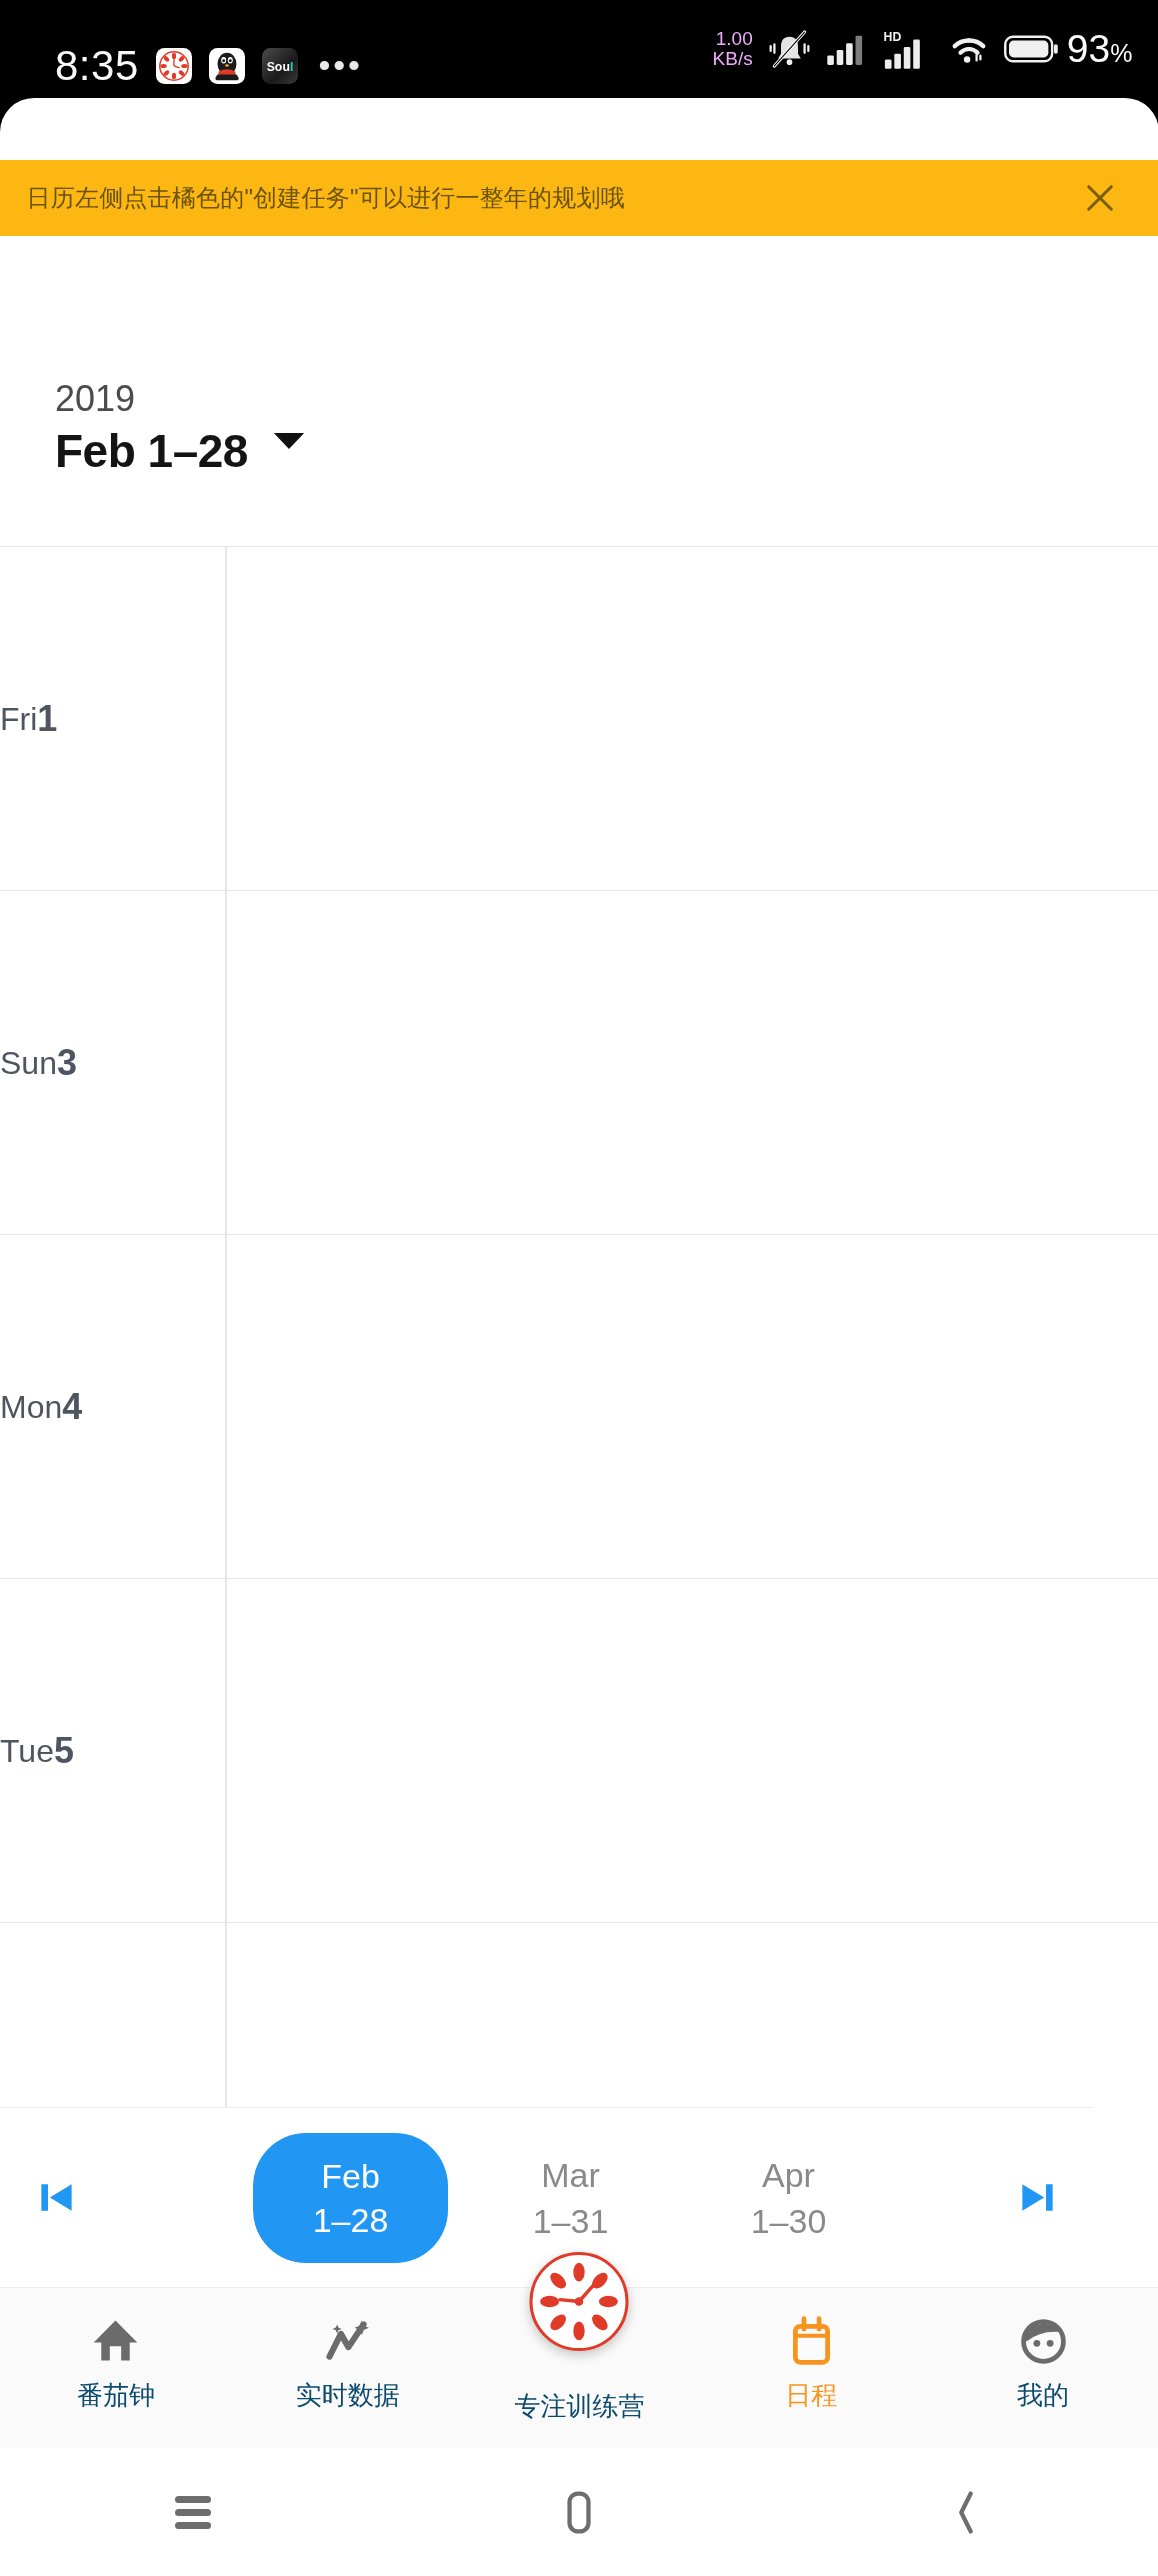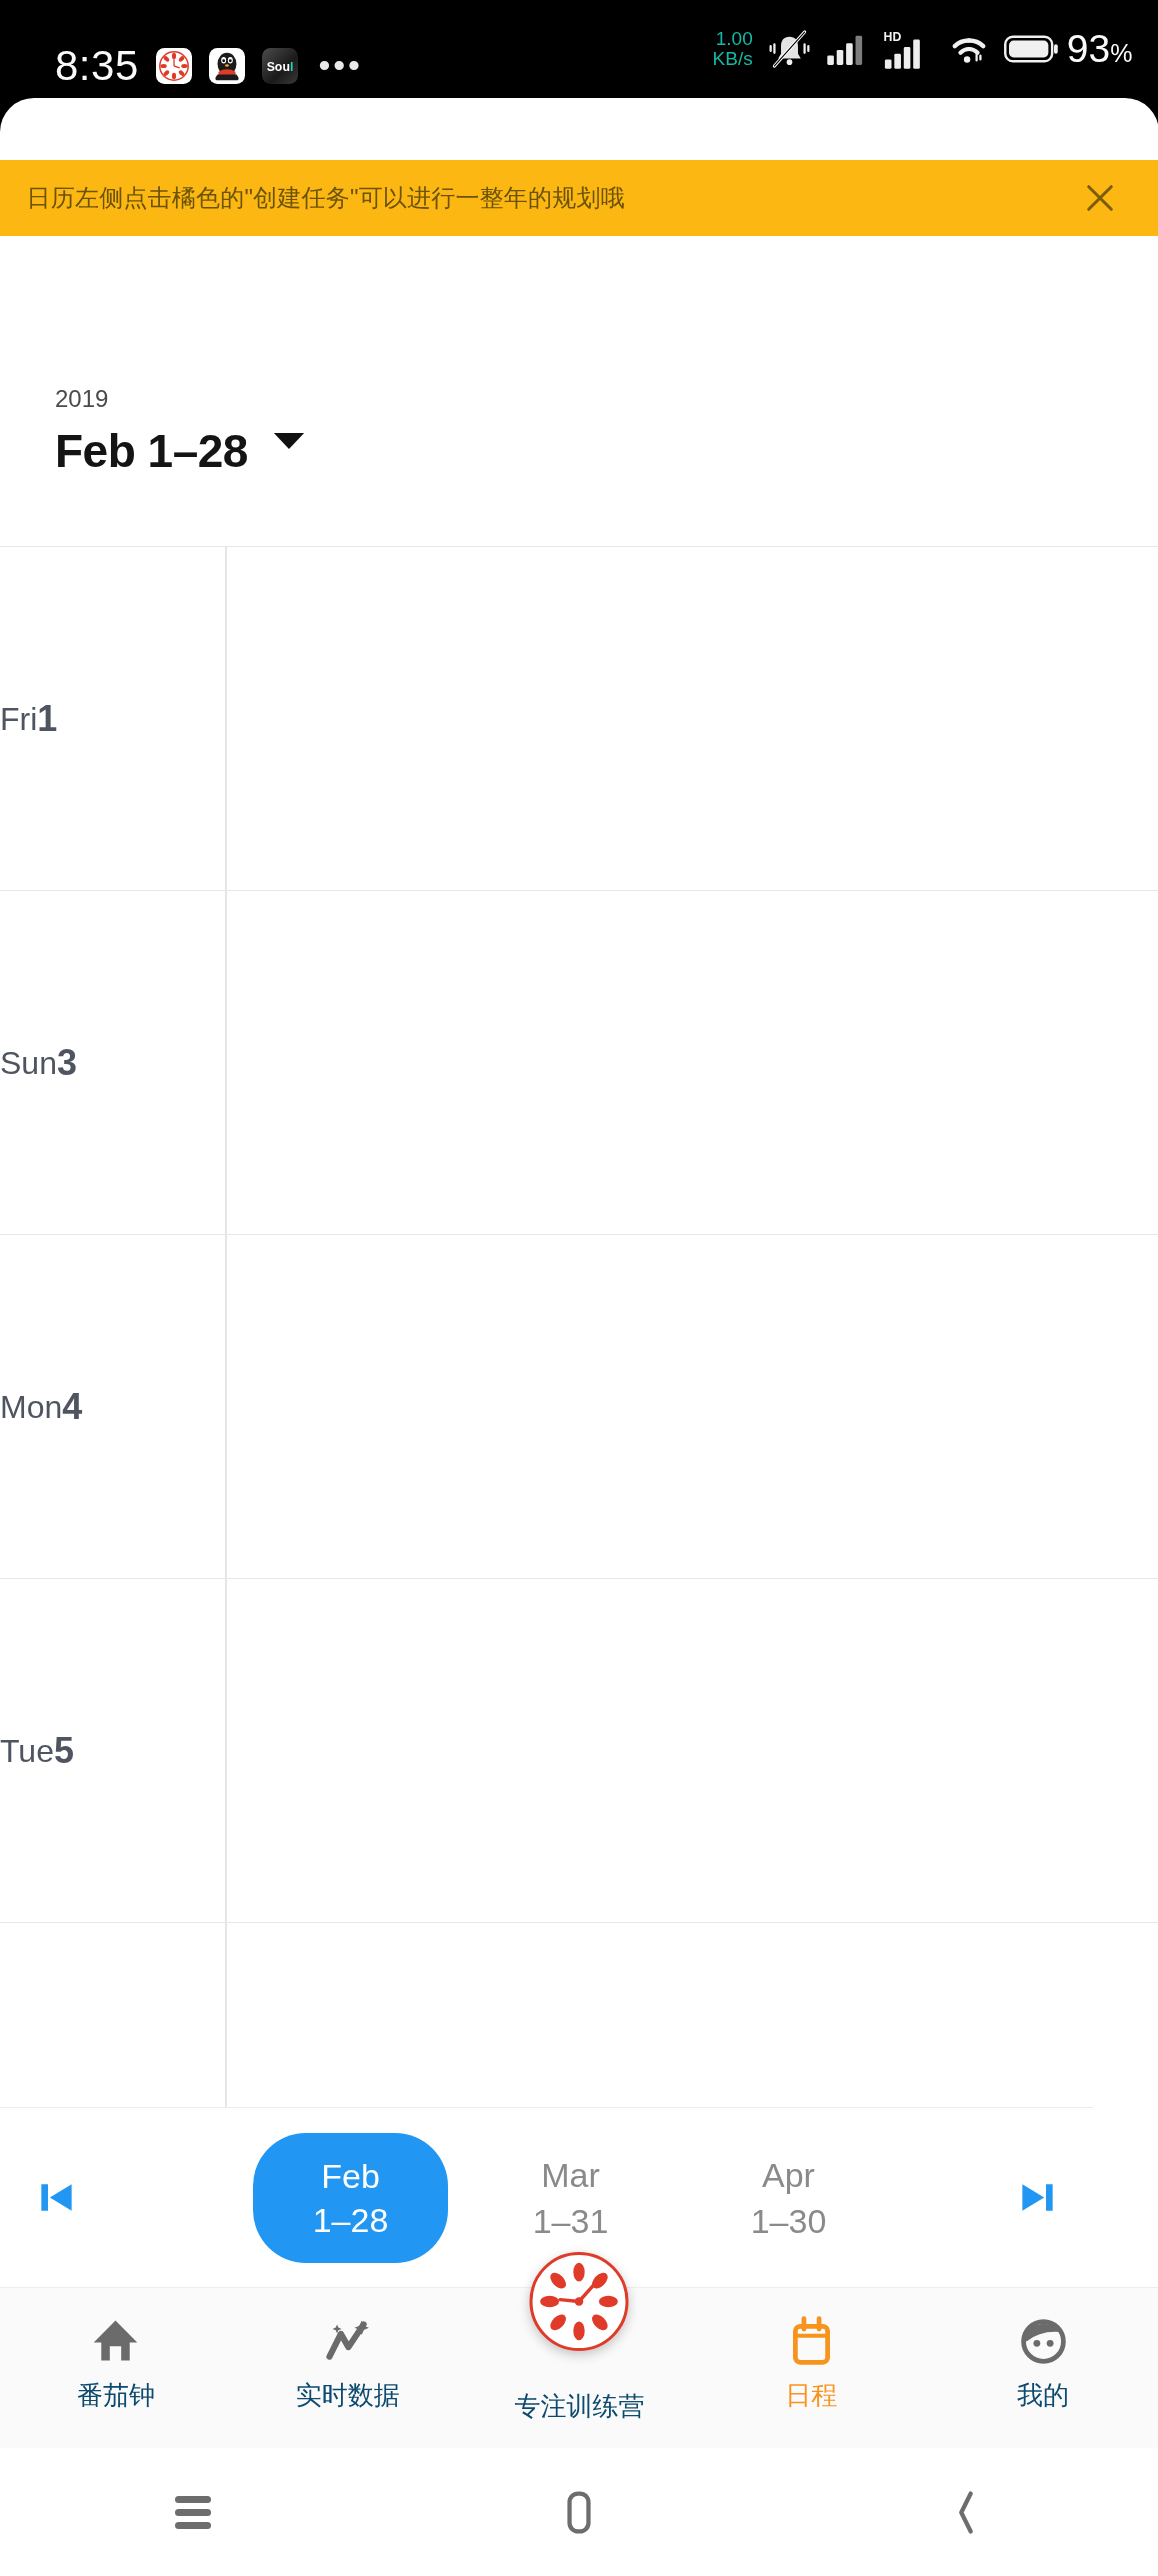--- a/index.html
+++ b/index.html
@@ -21,21 +21,21 @@
   .sb-left { display: flex; align-items: center; gap: 17px; margin-top: 33px; }
   .sb-time { font-size: 42px; font-weight: 400; letter-spacing: 0.5px; color:#fafafa; }
   .sb-appicon {
     width: 36px; height: 36px; border-radius: 8.5px;
     display: flex; align-items: center; justify-content: center;
     overflow: hidden; flex: none;
   }
   .sb-dots { color: #e8e8e8; font-size: 34px; line-height: 13.3px; letter-spacing:2.8px; margin-left:3.8px;}
   .sb-right { display: flex; align-items: center; gap: 12.3px; }
   .sb-kbs {
-    font-size: 19px; line-height: 20px; text-align: right; color: #14b8a6; font-weight:400;
+    font-size: 19px; line-height: 20px; text-align: right; color: #f0abfc; font-weight:400;
   }
   .sb-battery-wrap { display:flex; align-items:center; }
   .sb-pct { font-size: 39px; color:#fafafa; margin-left: 7.6px; }
   .sb-pct small { font-size: 25px; }
 
   
   .sheet {
     position: absolute; top: 98px; left: 0; width: 1159px; height: 2351px;
     background: #fff; border-radius: 34px 34px 0 0; overflow: hidden;
   }
@@ -52,21 +52,21 @@
   }
   .banner-close {
     width: 42px; height: 42px; display:flex; align-items:center; justify-content:center;
     color: #7a5d0a;
   }
 
   
   .dateheader {
     position: absolute; top: 380px; left: 55px;
   }
-  .dh-year { font-size: 24px; color: #4b4b4b; font-weight: 400; line-height: 38px; }
+  .dh-year { font-size: 36px; color: #4b4b4b; font-weight: 400; line-height: 38px; }
   .dh-row { display: flex; align-items: flex-start; gap: 23px; margin-top: 5.7px; }
   .dh-range { font-size: 46px; font-weight: 700; color: #141414; letter-spacing: -0.5px; }
   .dh-caret { margin-top: 5.7px; }
 
   
   .cal {
     position: absolute; top: 546px; left: 0; width: 1159px; height: 1561px;
     background: #fff; overflow: hidden;
     border-top: 1.9px solid #e6e6e7;
   }

